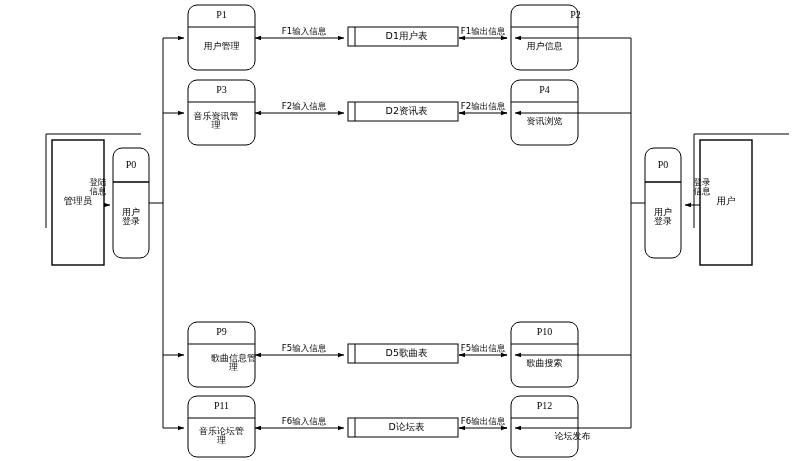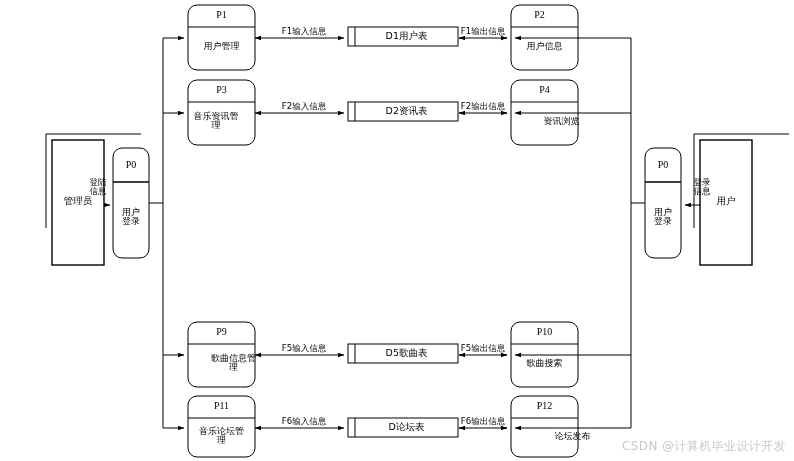--- a/index.html
+++ b/index.html
@@ -237,25 +237,25 @@
 理</div>
 
   <div class="node-label proc-id" style="left:188px;top:327px;width:67px;">P9</div>
   <div class="node-label proc-name" style="left:188px;top:354px;width:67px;padding-left:12px;">歌曲信息管
 理</div>
 
   <div class="node-label proc-id" style="left:188px;top:401px;width:67px;">P11</div>
   <div class="node-label proc-name" style="left:188px;top:427px;width:67px;">音乐论坛管
 理</div>
 
-  <div class="node-label proc-id" style="left:511px;top:10px;width:57px;">P2</div>
+  <div class="node-label proc-id" style="left:511px;top:10px;width:57px;padding-left:36px;">P2</div>
   <div class="node-label proc-name" style="left:511px;top:42px;width:67px;">用户信息</div>
 
   <div class="node-label proc-id" style="left:511px;top:85px;width:67px;">P4</div>
-  <div class="node-label proc-name" style="left:511px;top:117px;width:67px;margin-left:17px;">资讯浏览</div>
+  <div class="node-label proc-name" style="left:511px;top:117px;width:67px;">资讯浏览</div>
 
   <div class="node-label proc-id" style="left:511px;top:327px;width:67px;">P10</div>
   <div class="node-label proc-name" style="left:511px;top:359px;width:67px;">歌曲搜索</div>
 
   <div class="node-label proc-id" style="left:511px;top:401px;width:67px;">P12</div>
   <div class="node-label proc-name" style="left:511px;top:432px;width:67px;padding-left:28px;">论坛发布</div>
 
   <div class="node-label store-name" style="left:356px;top:31px;width:101px;">D1用户表</div>
   <div class="node-label store-name" style="left:356px;top:106px;width:101px;">D2资讯表</div>
   <div class="node-label store-name" style="left:356px;top:348px;width:101px;">D5歌曲表</div>
@@ -269,15 +269,14 @@
   <div class="flow-label" style="left:262px;top:26px;width:84px;">F1输入信息</div>
   <div class="flow-label" style="left:262px;top:101px;width:84px;">F2输入信息</div>
   <div class="flow-label" style="left:262px;top:343px;width:84px;">F5输入信息</div>
   <div class="flow-label" style="left:262px;top:416px;width:84px;">F6输入信息</div>
 
   <div class="flow-label" style="left:453px;top:26px;width:60px;">F1输出信息</div>
   <div class="flow-label" style="left:453px;top:101px;width:60px;">F2输出信息</div>
   <div class="flow-label" style="left:453px;top:343px;width:60px;">F5输出信息</div>
   <div class="flow-label" style="left:453px;top:416px;width:60px;">F6输出信息</div>
 
-  <div class="watermark">CSDN @计算机毕业设计开发</div>
 
 </div>
 
 </body></html>

